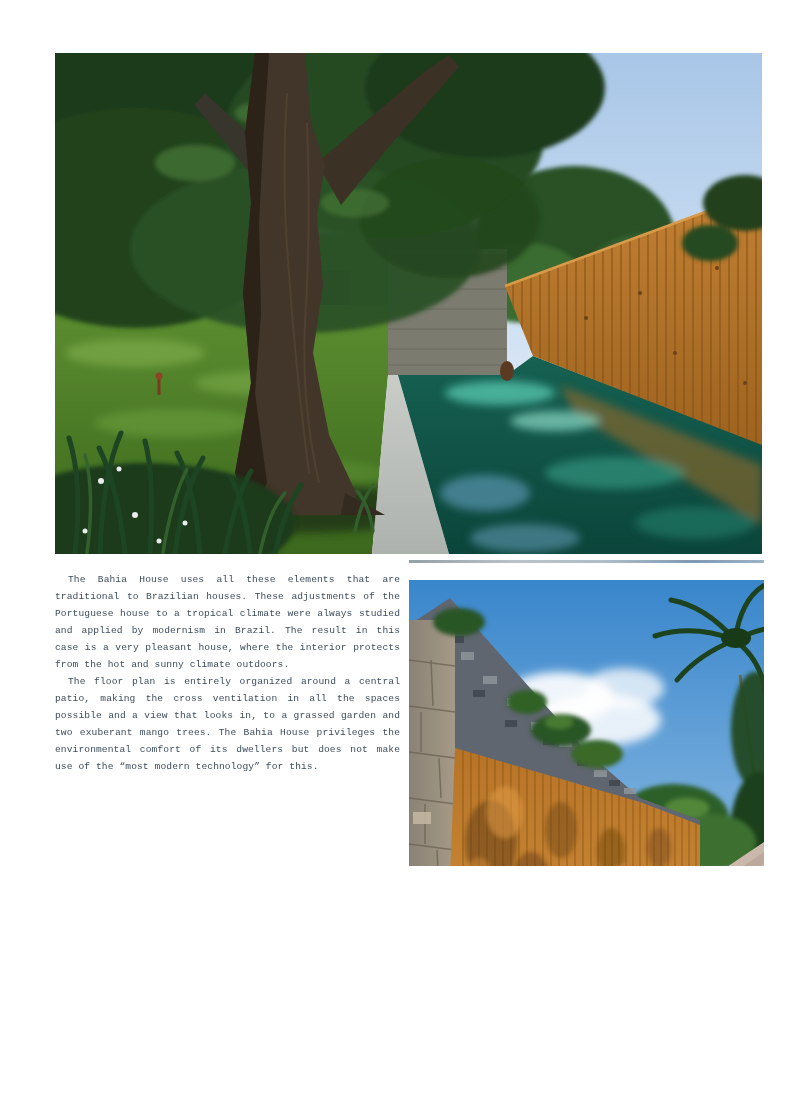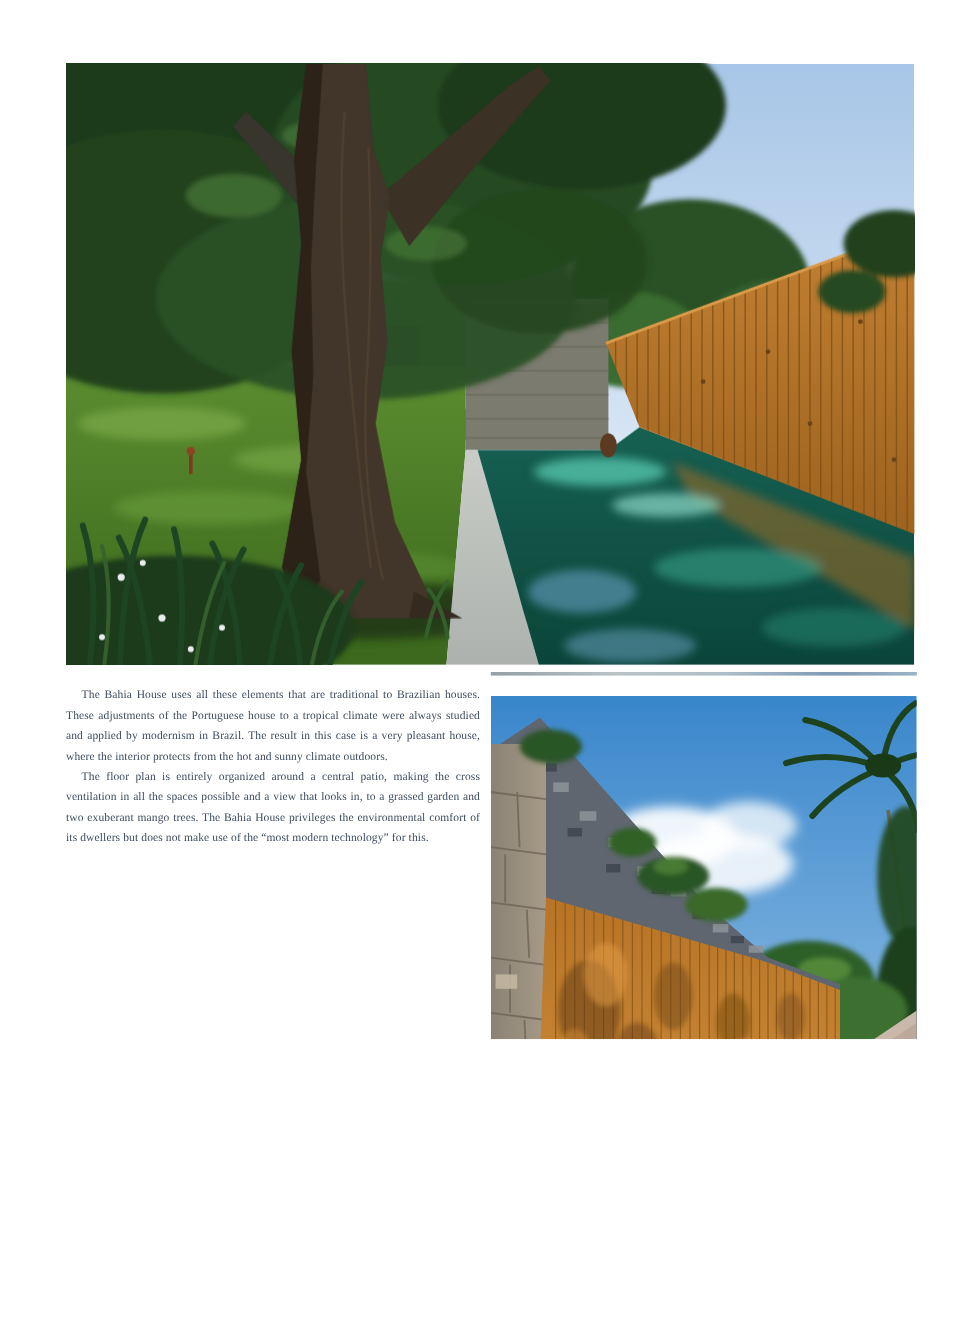--- a/index.html
+++ b/index.html
@@ -1,18 +1,18 @@
 <!DOCTYPE html>
 <html><head>
 <meta charset="utf-8">
 <style>
   html,body{margin:0;padding:0;background:#ffffff;}
   .page{
     position:relative;width:800px;height:866px;background:#ffffff;overflow:hidden;
-    font-family:Liberation Serif, serif;
+    font-family:Liberation Mono, monospace;
   }
   .photo{position:absolute;overflow:hidden;filter:blur(.4px) saturate(1.04);}
   .photo svg{display:block;width:100%;height:100%;}
   #photo-garden-pool{left:55px;top:53px;width:707px;height:501px;}
   #photo-stone-wall{left:409px;top:580px;width:355px;height:456px;}
   .photo-sliver{position:absolute;left:409px;top:560px;width:355px;height:3px;
     background:linear-gradient(90deg,#93a0a6,#b9c3c6 30%,#aebdc8 55%,#7f99b4 80%,#9db3c6);}
   .body-text{
     position:absolute;left:55px;top:571px;width:345px;
     color:#3d4c5e;font-size:9.6px;line-height:17px;text-align:justify;letter-spacing:.1px;

